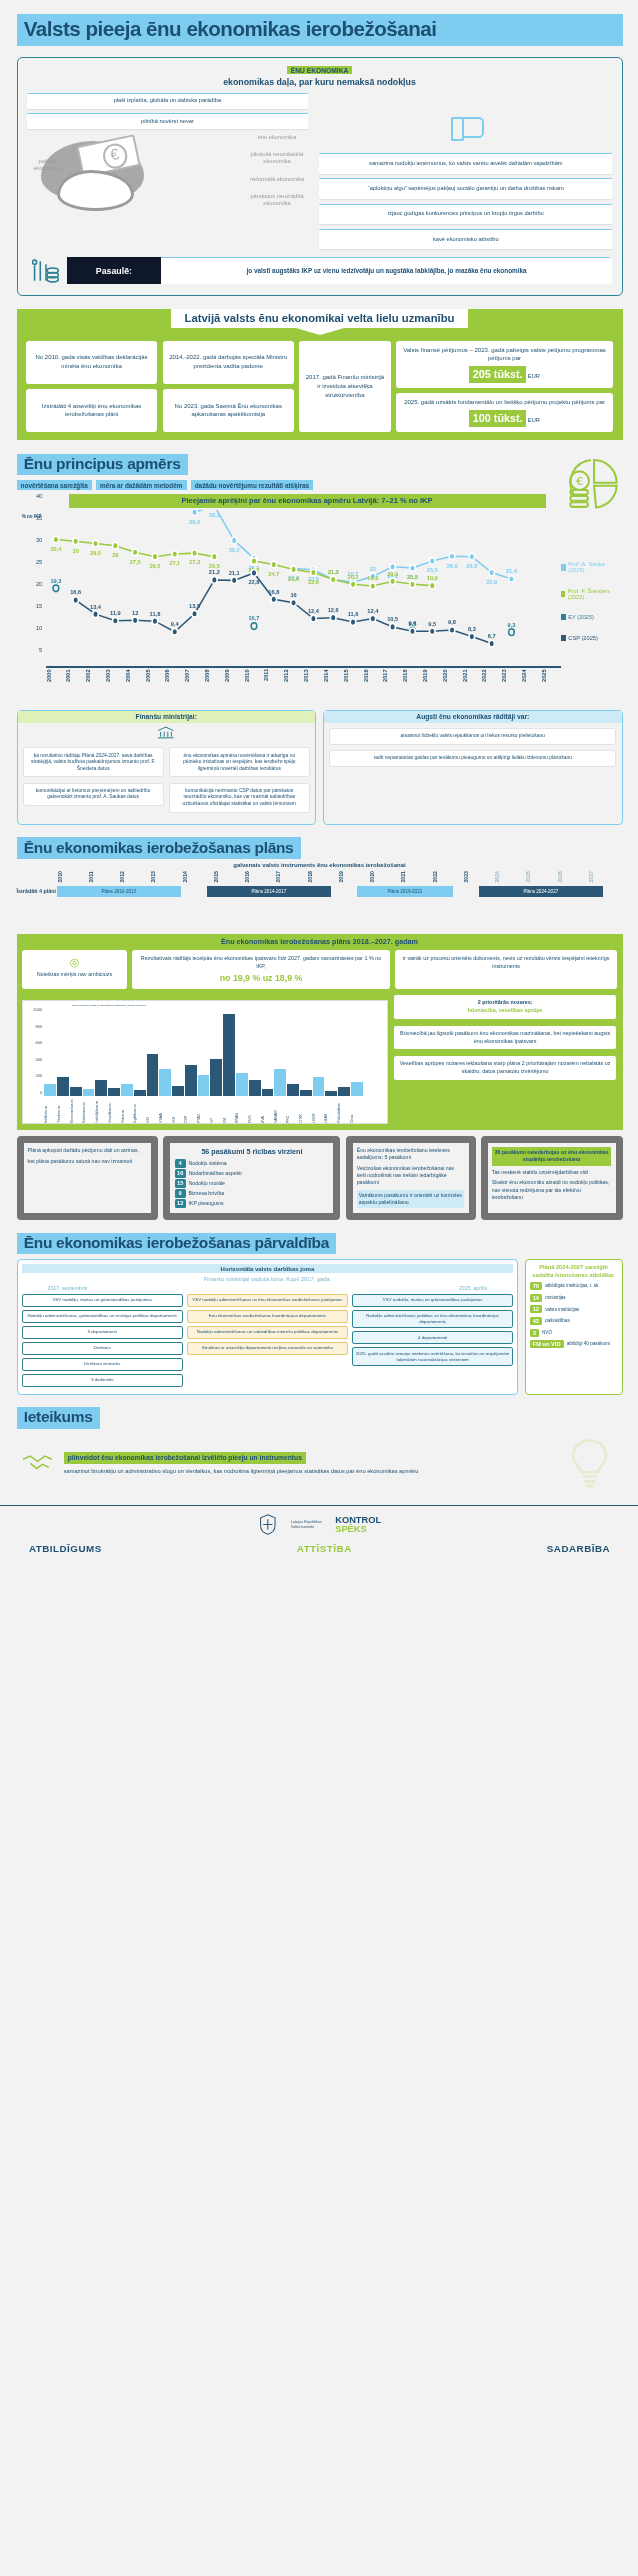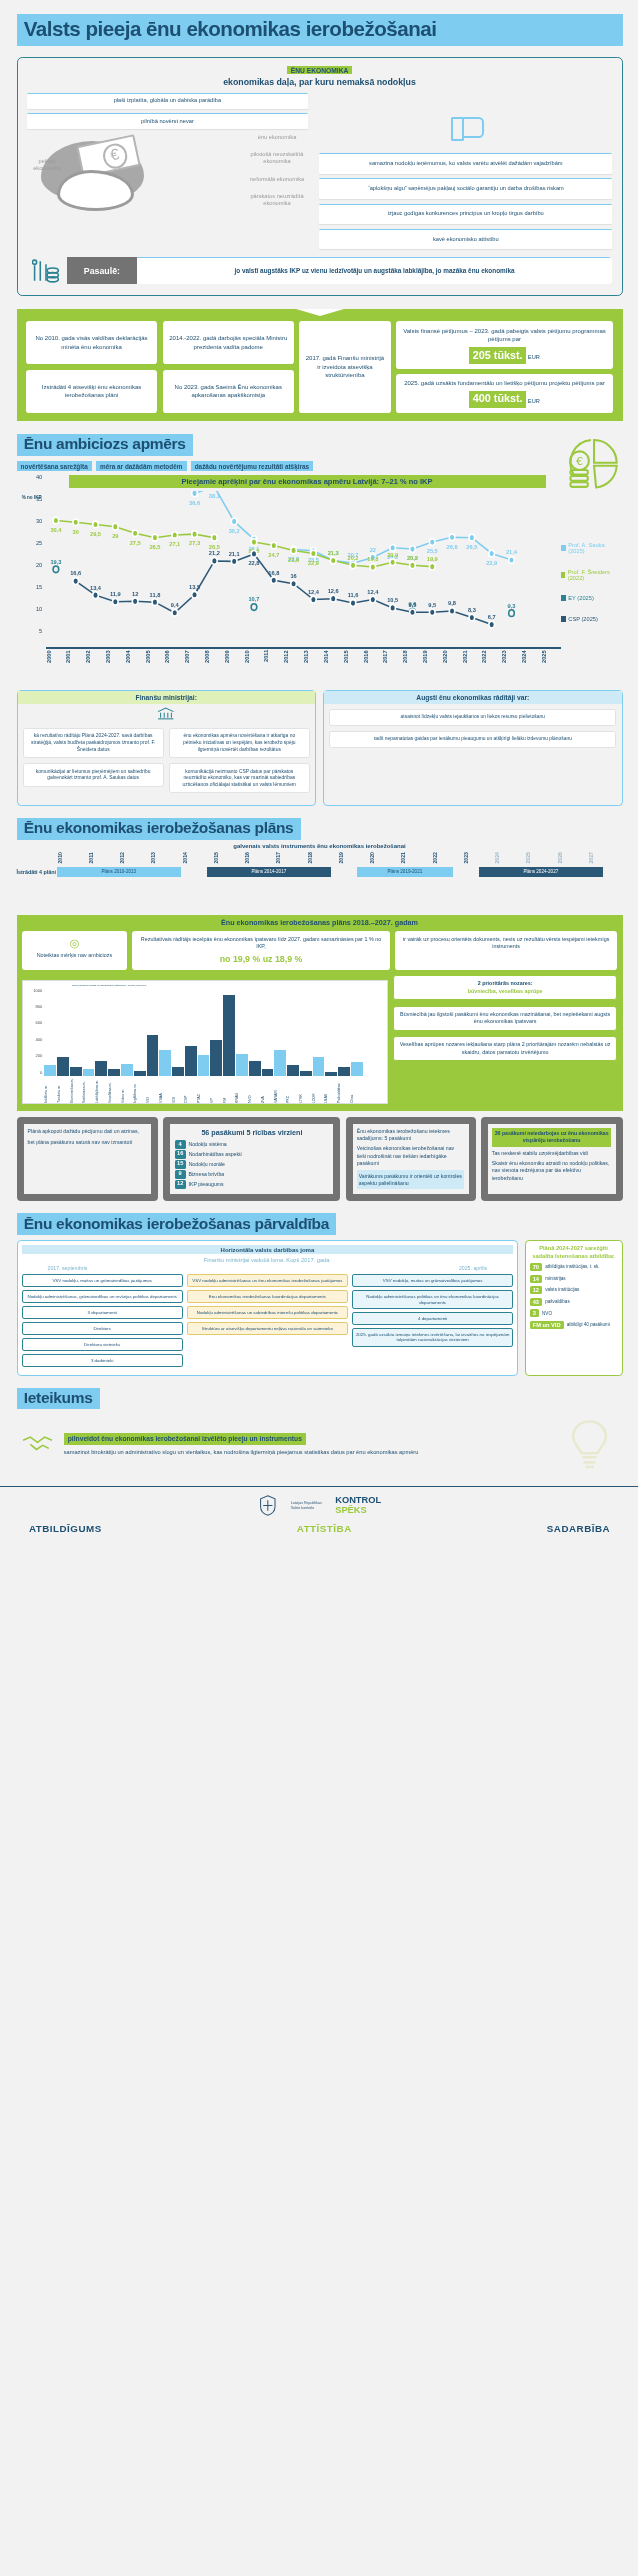--- a/index.html
+++ b/index.html
@@ -80,21 +80,21 @@
     border:2.1px solid #b5b5b5; border-radius:50%; width:20.6px; height:20.6px; line-height:17.5px; text-align:center;
   }
   .art-labels { position:absolute; right:2.1px; top:0; width:58px; text-align:center; color:#9b9b9b; font-size:5.7px; line-height:1.25;}
   .art-labels div { margin-bottom: 10.3px; }
   .art-left-label { position:absolute; left:2.1px; top:24px; width:36px; color:#9b9b9b; font-size:5.7px; text-align:center; line-height:1.25;}
   .thumb-down { width:30px; height:32px; margin: 4.1px auto 0 auto; position:relative;}
   .thumb-down:before{ content:""; position:absolute; left:0; top:0; width:8.8px; height:20.6px; border:2.6px solid #7ecdf0; border-radius:1.5px;}
   .thumb-down:after{ content:""; position:absolute; left:11.3px; top:0; width:17.5px; height:17.5px; border:2.6px solid #7ecdf0; border-radius:2.1px 5.2px 5.2px 2.1px;}
   .pasaule-row { display:flex; align-items:stretch; margin-top:8.2px; border-radius:4.1px; overflow:hidden; border:0; }
   .coins-icon { width:40px; display:flex; align-items:center; justify-content:center; }
-  .pasaule-tag { background:#737373; color:#fff; font-weight:bold; font-size:8.8px; display:flex; align-items:center; padding:0 17px;}
+  .pasaule-tag { background:#0f172a; color:#fff; font-weight:bold; font-size:8.8px; display:flex; align-items:center; padding:0 29px;}
   .pasaule-txt { flex:1; background:#fff; border-top:1.5px solid #7ecdf0; display:flex; align-items:center; justify-content:center;
                  text-align:center; font-weight:bold; font-size:6.4px; color:#1d4f72; padding:4.1px 5.2px; line-height:1.35;}
 
   
   #sec2 { margin: 13.4px 16.5px 0 16.5px; background:#9ac93d; padding: 0 0 8.2px 0; position:relative; }
   .s2-title-wrap { text-align:center; }
   .s2-title { display:inline-block; background:#fff; color:#1d4f72; font-weight:bold; font-size:11.3px; padding:3.1px 13.4px 4.1px 13.4px; }
   .s2-arrow { width:0;height:0;margin:0 auto; border-left:24px solid transparent;border-right:24px solid transparent;border-top:7.2px solid #fff;}
   .s2-grid { display:flex; gap:5.2px; padding: 5.2px 9.3px 0 9.3px; }
   .s2-col { display:flex; flex-direction:column; gap:5.2px; }
@@ -263,20 +263,23 @@
             <ellipse cx="40" cy="43" rx="11" ry="5"></ellipse>
           </g>
         </svg>
       </div>
       <div class="pasaule-tag">Pasaulē:</div>
       <div class="pasaule-txt">jo valstī augstāks IKP uz vienu iedzīvotāju un augstāka labklājība, jo mazāka ēnu ekonomika</div>
     </div>
   </div>
 
   <div id="sec2">
+    <div class="s2-title-wrap">
+      <span class="s2-title">Latvijā valsts ēnu ekonomikai velta lielu uzmanību</span>
+    </div>
     <div class="s2-arrow"></div>
 
     <div class="s2-grid">
       <div class="s2-col s2-c1">
         <div class="s2-card">No 2010. gada visās valdības deklarācijās minēta ēnu ekonomika</div>
         <div class="s2-card">Izstrādāti 4 atsevišķi ēnu ekonomikas ierobežošanas plāni</div>
       </div>
       <div class="s2-col s2-c2">
         <div class="s2-card">2014.-2022. gadā darbojās speciāla Ministru prezidenta vadīta padome</div>
         <div class="s2-card">No 2023. gada Saeimā Ēnu ekonomikas apkarošanas apakškomisija</div>
@@ -288,30 +291,30 @@
         <div class="s2-card block">
           <div>Valsts finansē pētījumus – 2023. gadā pabeigts valsts pētījumu programmas pētījums par</div>
           <div style="margin-top:3.1px">
             <span class="big-green">205 tūkst.</span>
             <span class="eur-s">EUR</span>
           </div>
         </div>
         <div class="s2-card block">
           <div>2025. gadā uzsākts fundamentālo un lietišķo pētījumu projektu pētījums par</div>
           <div style="margin-top:3.1px">
-            <span class="big-green">400 tūkst.</span>
+            <span class="big-green">100 tūkst.</span>
             <span class="eur-s">EUR</span>
           </div>
         </div>
       </div>
     </div>
   </div>
 
   <div id="sec3">
-    <span class="band-title">Ēnu ambiciozs apmērs</span>
+    <span class="band-title">Ēnu principus apmērs</span>
 
     <div class="pie-icon">
       <svg width="57" height="54" viewBox="0 0 110 105" aria-hidden="true">
         <g fill="none" stroke="#9ac93d" stroke-width="4">
           <path d="M58 6 A44 44 0 0 1 102 50 L58 50 Z"></path>
           <path d="M102 56 A44 44 0 0 1 62 98 L58 56 Z"></path>
           <path d="M52 6 A44 44 0 0 0 18 72"></path>
           <circle cx="30" cy="46" r="18"></circle>
           <text x="30" y="54" font-size="22" fill="#9ac93d" stroke="none" text-anchor="middle" font-family="DejaVu Sans">€</text>
           <rect x="12" y="64" width="34" height="9" rx="4"></rect>

